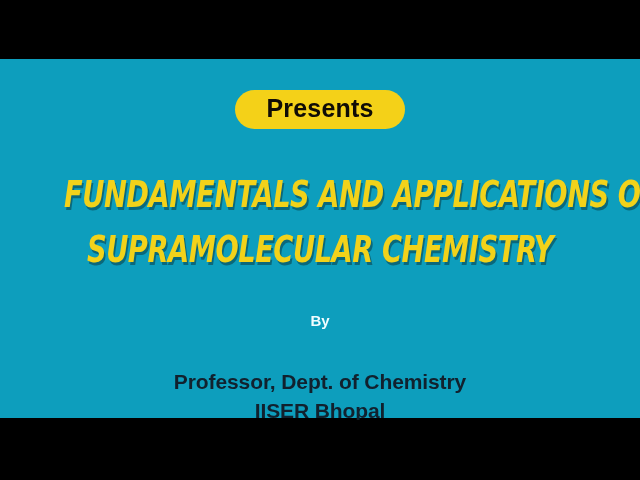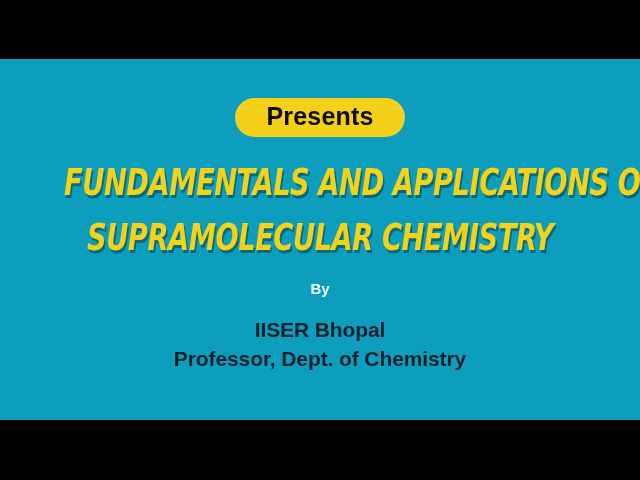--- a/index.html
+++ b/index.html
@@ -30,28 +30,29 @@
     background: #000000;
     z-index: 5;
   }
   .letterbox.top    { top: 0;    height: 59px; }
   .letterbox.bottom { bottom: 0; height: 60px; }
 
   
   #slide {
     position: absolute;
     left: 0;
-    top: 59px;
+    top: 51px;
     width: 640px;
     height: 367px;
     background: #0d9ebd;
     display: flex;
     flex-direction: column;
     align-items: center;
     z-index: 1;
+    gap: 20px;
   }
 
   
   #presents-badge {
     margin-top: 39px;
     background: #f4d118;
     color: #100c06;
     border-radius: 999px;
     padding: 6px 31px 8px 31px;
     font-size: 25px;
@@ -119,21 +120,21 @@
     <div id="presents-badge">Presents</div>
 
     <div id="title-block">
       <span class="title-line">FUNDAMENTALS AND APPLICATIONS OF</span>
       <span class="title-line">SUPRAMOLECULAR CHEMISTRY</span>
     </div>
 
     <div id="by-label">By</div>
 
     <div id="author-block">
+      <span class="author-line">Professor, Dept. of Chemistry</span>
       <span class="author-line">IISER Bhopal</span>
-      <span class="author-line">Professor, Dept. of Chemistry</span>
     </div>
 
   </div>
 
   <div class="letterbox bottom"></div>
 
 </div>
 
 </body></html>

